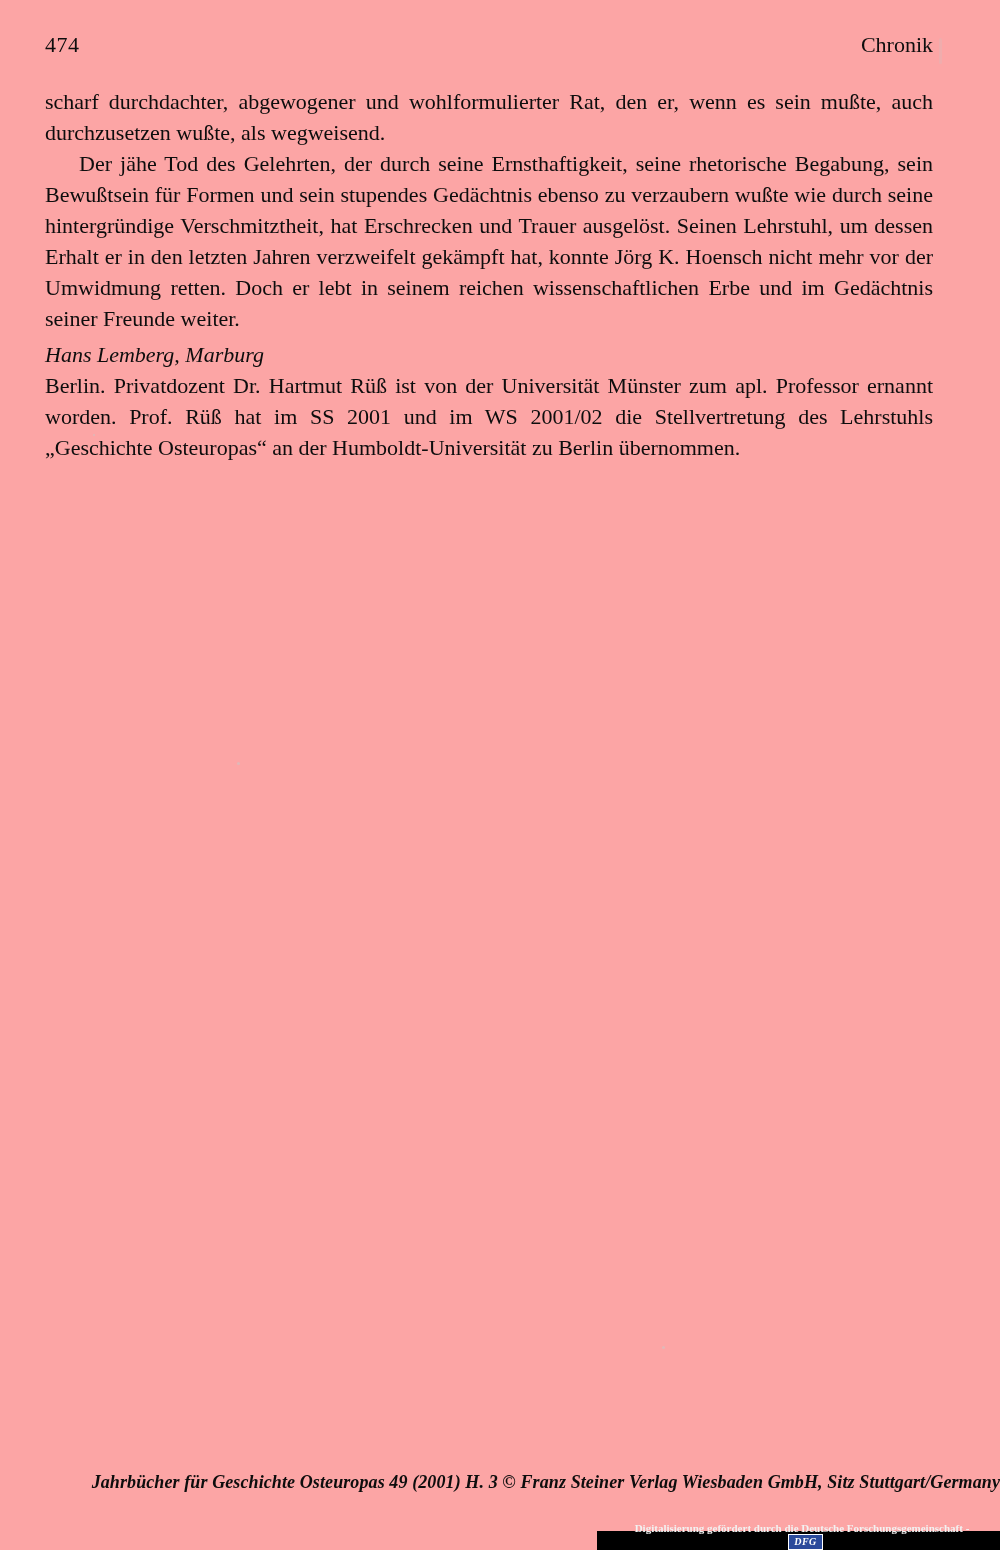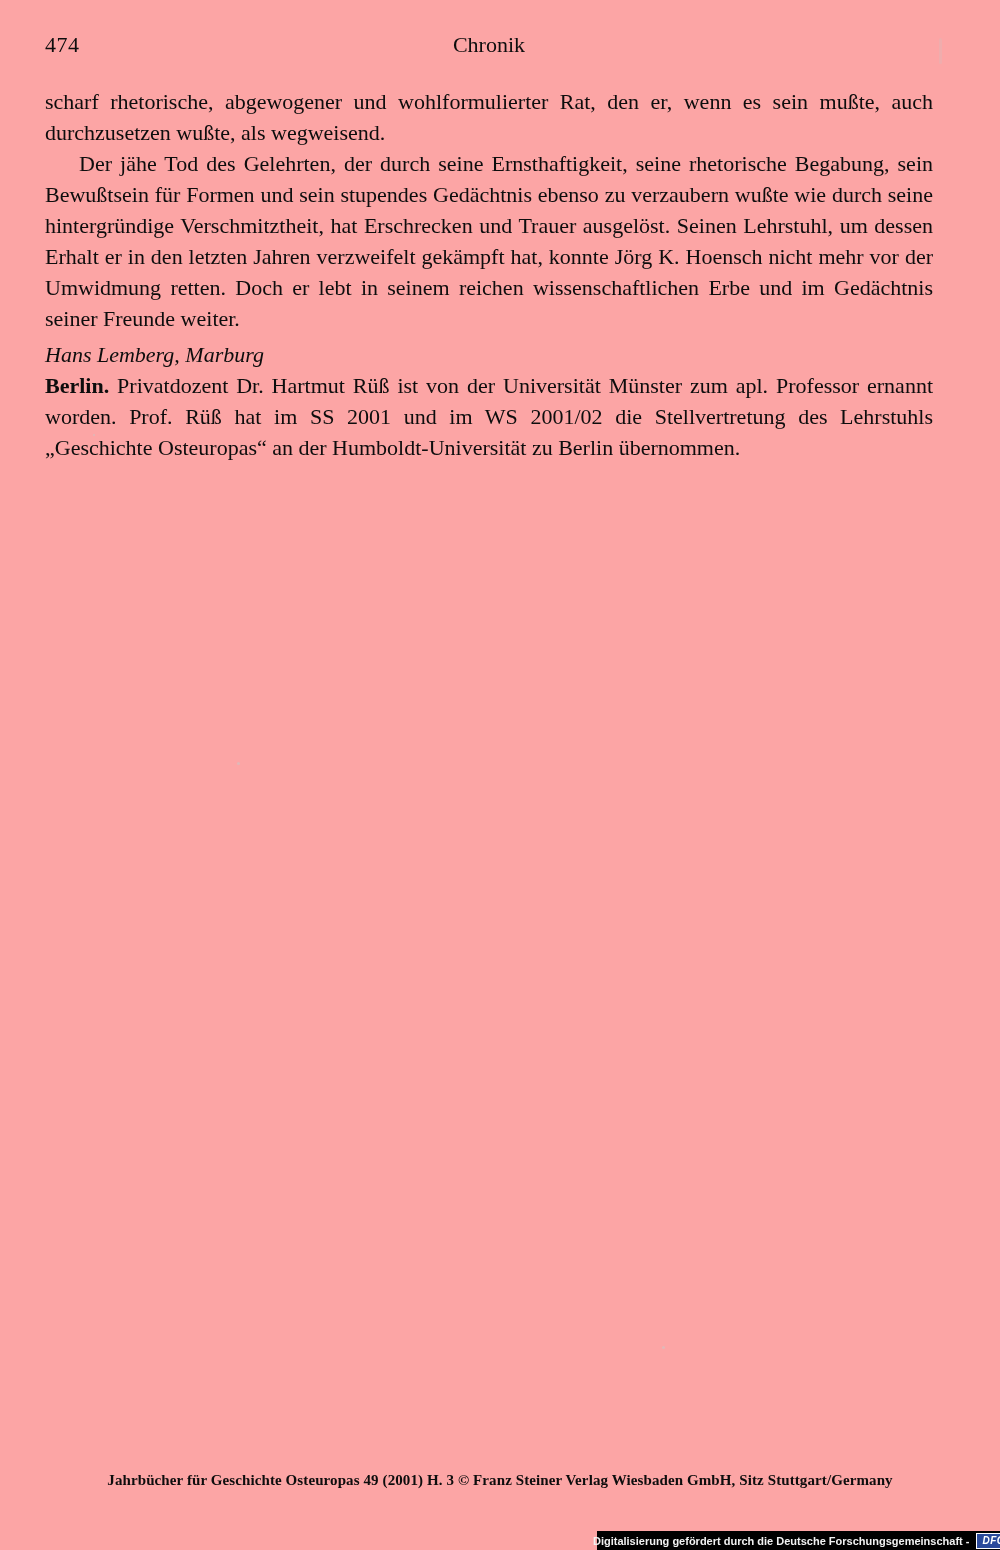--- a/index.html
+++ b/index.html
@@ -29,21 +29,21 @@
     left: 0;
     top: 0;
     font-size: 22px;
     letter-spacing: 0.5px;
   }
   .section-title {
     position: absolute;
     left: 0;
     right: 0;
     top: 0;
-    text-align: center;
+    text-align: right;
     font-size: 22px;
   }
   
   .text-block {
     position: absolute;
     top: 86px;
     left: 45px;
     width: 888px;
     font-size: 22px;
     line-height: 31px;
@@ -57,47 +57,49 @@
   }
   .signature {
     margin-top: 5px;
     font-style: italic;
     font-size: 22px;
   }
   .berlin-entry {
     margin-top: 43px;
   }
   .berlin-lead {
-    font-weight: bold;
+    font-weight: normal;
   }
   
   .imprint {
     position: absolute;
     top: 1472px;
     left: 0;
     width: 1000px;
-    text-align: center;
-    font-size: 15px;
+    text-align: right;
+    font-size: 18px;
     font-weight: bold;
     letter-spacing: 0.1px;
+    font-style: italic;
   }
   
   .digitization-bar {
     position: absolute;
     right: 0;
     bottom: 0;
     height: 19px;
     width: 403px;
     background: #000000;
     display: flex;
     align-items: center;
-    justify-content: center;
+    justify-content: flex-end;
     padding: 0 3px 0 10px;
     box-sizing: border-box;
-    font-family: Liberation Sans, sans-serif;
+    font-family: Liberation Serif, serif;
+    flex-direction: column;
   }
   .digitization-text {
     color: #f2f2f2;
     font-size: 11px;
     font-weight: bold;
     white-space: nowrap;
   }
   .dfg-logo {
     margin-left: 7px;
     background: #2b4a9b;
@@ -127,21 +129,21 @@
 
 <div class="page">
 
   <div class="running-head">
     <span class="page-number">474</span>
     <span class="section-title">Chronik</span>
   </div>
 
   <div class="text-block">
 
-    <p>scharf rhetorische, abgewogener und wohlformulierter Rat, den er, wenn es sein mußte, auch durchzusetzen wußte, als wegweisend.</p>
+    <p>scharf durchdachter, abgewogener und wohlformulierter Rat, den er, wenn es sein mußte, auch durchzusetzen wußte, als wegweisend.</p>
 
 
     <p class="indented">Der jähe Tod des Gelehrten, der durch seine Ernsthaftigkeit, seine rhetorische Begabung, sein Bewußtsein für Formen und sein stupendes Gedächtnis ebenso zu verzaubern wußte wie durch seine hintergründige Verschmitztheit, hat Erschrecken und Trauer ausgelöst. Seinen Lehrstuhl, um dessen Erhalt er in den letzten Jahren verzweifelt gekämpft hat, konnte Jörg K. Hoensch nicht mehr vor der Umwidmung retten. Doch er lebt in seinem reichen wissenschaftlichen Erbe und im Gedächtnis seiner Freunde weiter.</p>
 
     <div class="signature">Hans Lemberg, Marburg</div>
 
     <p class="berlin-entry">
       <span class="berlin-lead">Berlin.</span><span> Privatdozent Dr. Hartmut Rüß ist von der Universität Münster zum apl. Professor ernannt worden. Prof. Rüß hat im SS 2001 und im WS 2001/02 die Stellvertretung des Lehrstuhls „Geschichte Osteuropas“ an der Humboldt-Universität zu Berlin übernommen.</span>
     </p>
 

